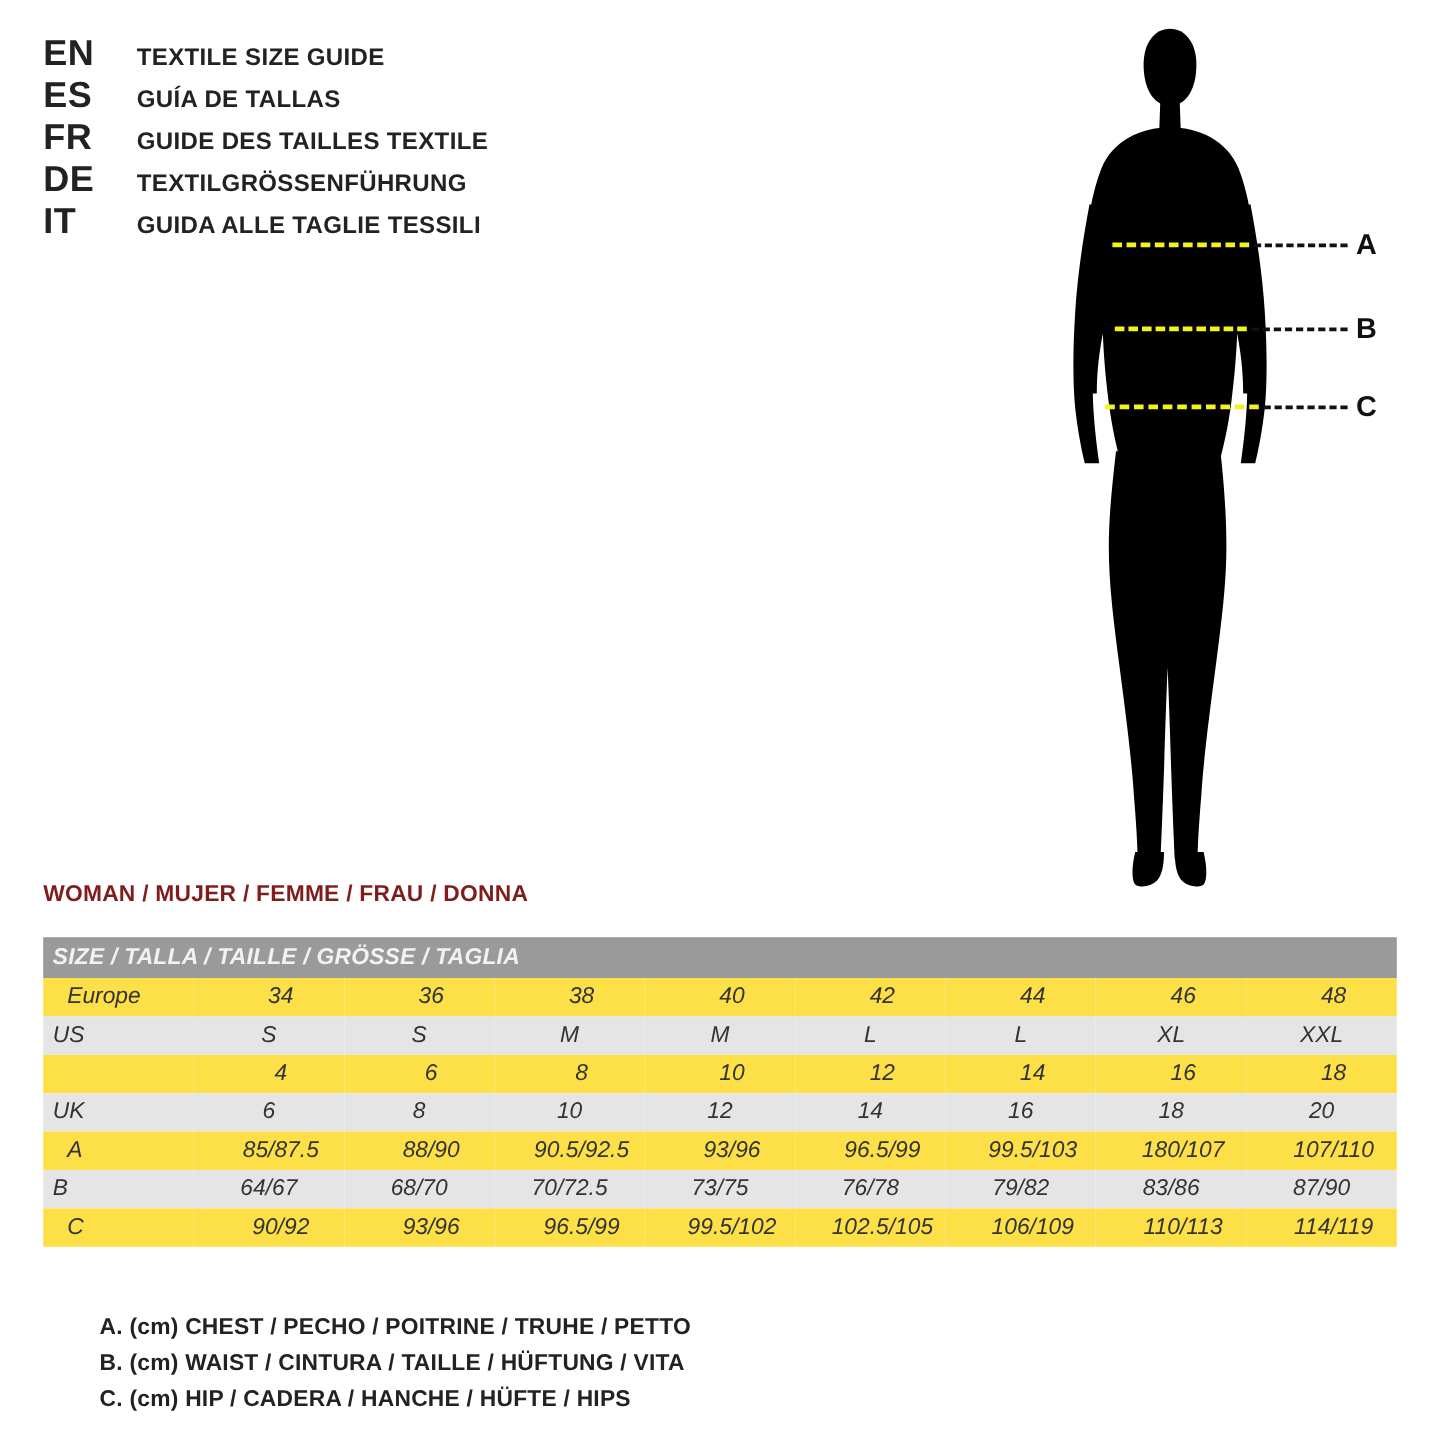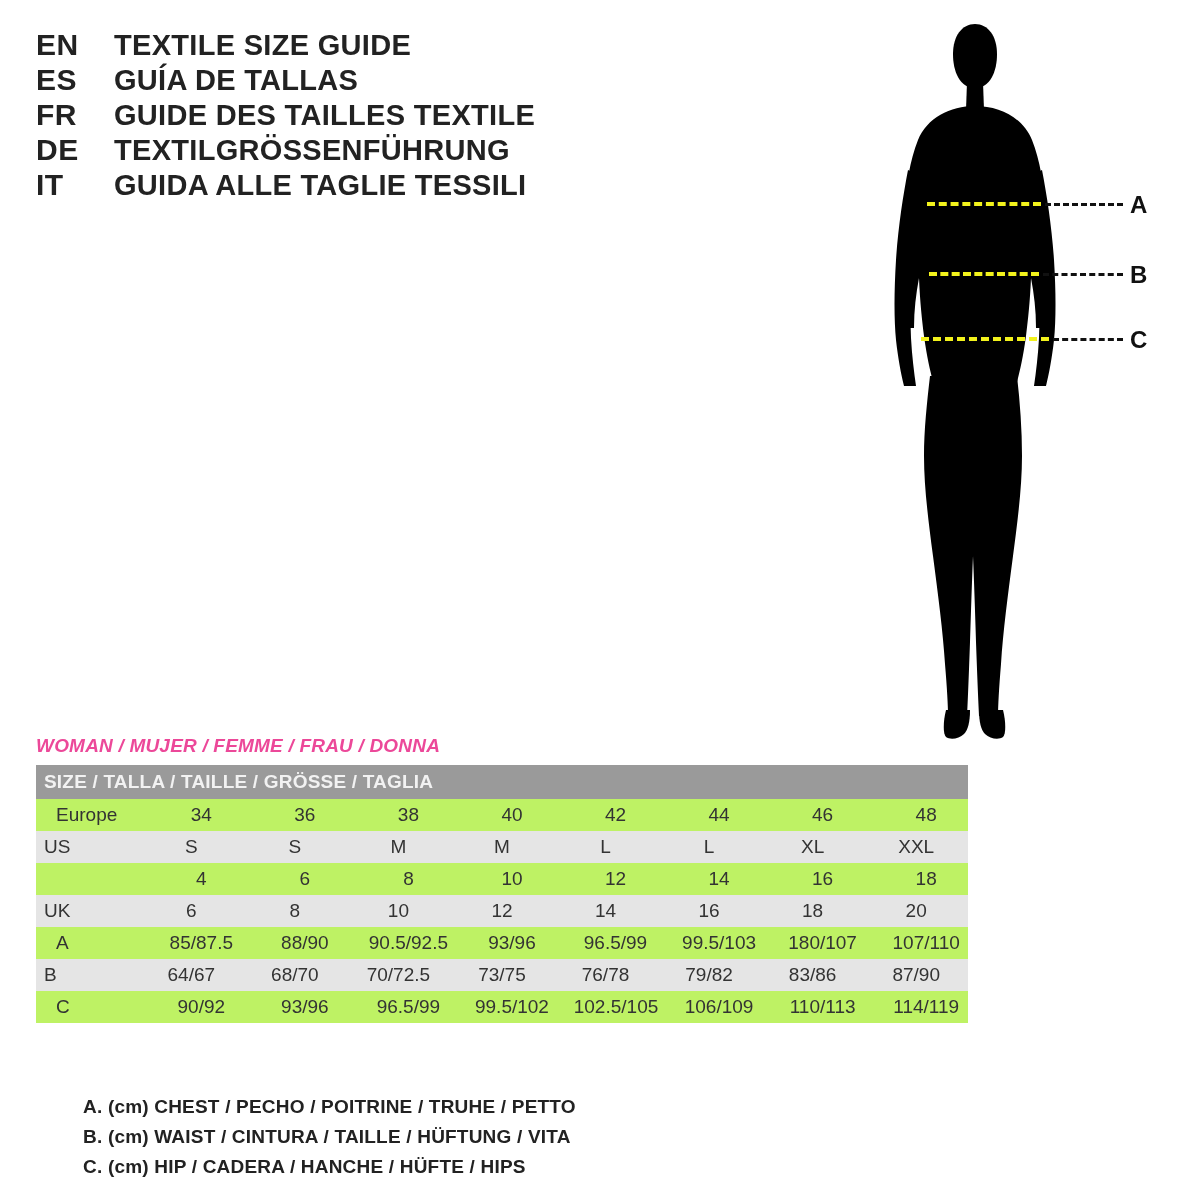--- a/index.html
+++ b/index.html
@@ -29,21 +29,21 @@
     height: 35px;
   }
   .title-lang {
     width: 78px;
     font-size: 30px;
     font-weight: bold;
     letter-spacing: 0.5px;
     color: #222;
   }
   .title-text {
-    font-size: 29px;
+    font-size: 20px;
     font-weight: bold;
     letter-spacing: 0.3px;
     color: #222;
   }
 
   
   #figure-area {
     position: absolute;
     left: 860px;
     top: 10px;
@@ -72,47 +72,47 @@
   
   #table-section {
     position: absolute;
     left: 36px;
     top: 735px;
     width: 1128px;
   }
   #woman-heading {
     font-size: 19px;
     font-weight: bold;
-    color: #ec4899;
-    margin-bottom: 8px;
+    color: #7f1d1d;
+    margin-bottom: 24px;
     letter-spacing: 0.2px;
-    font-style: italic;
   }
   table {
     border-collapse: collapse;
-    width: 932px;
+    width: 1128px;
     table-layout: fixed;
+    font-style: italic;
   }
   th, td {
     font-size: 19px;
     color: #333;
     padding: 0;
     height: 32px;
     vertical-align: middle;
   }
   thead th {
     background: #9a9a9a;
     color: #f2f2f2;
     text-align: left;
     font-weight: bold;
     padding-left: 8px;
     height: 34px;
     letter-spacing: 0.2px;
   }
-  tbody tr.odd  td { background: #bef264; padding-left: 20px; }
+  tbody tr.odd  td { background: #fde047; padding-left: 20px; }
   tbody tr.even td { background: #e5e5e5; }
   td.label-cell {
     text-align: left;
     padding-left: 8px;
     width: 186px;
   }
   td.val-cell {
     text-align: center;
   }
 

